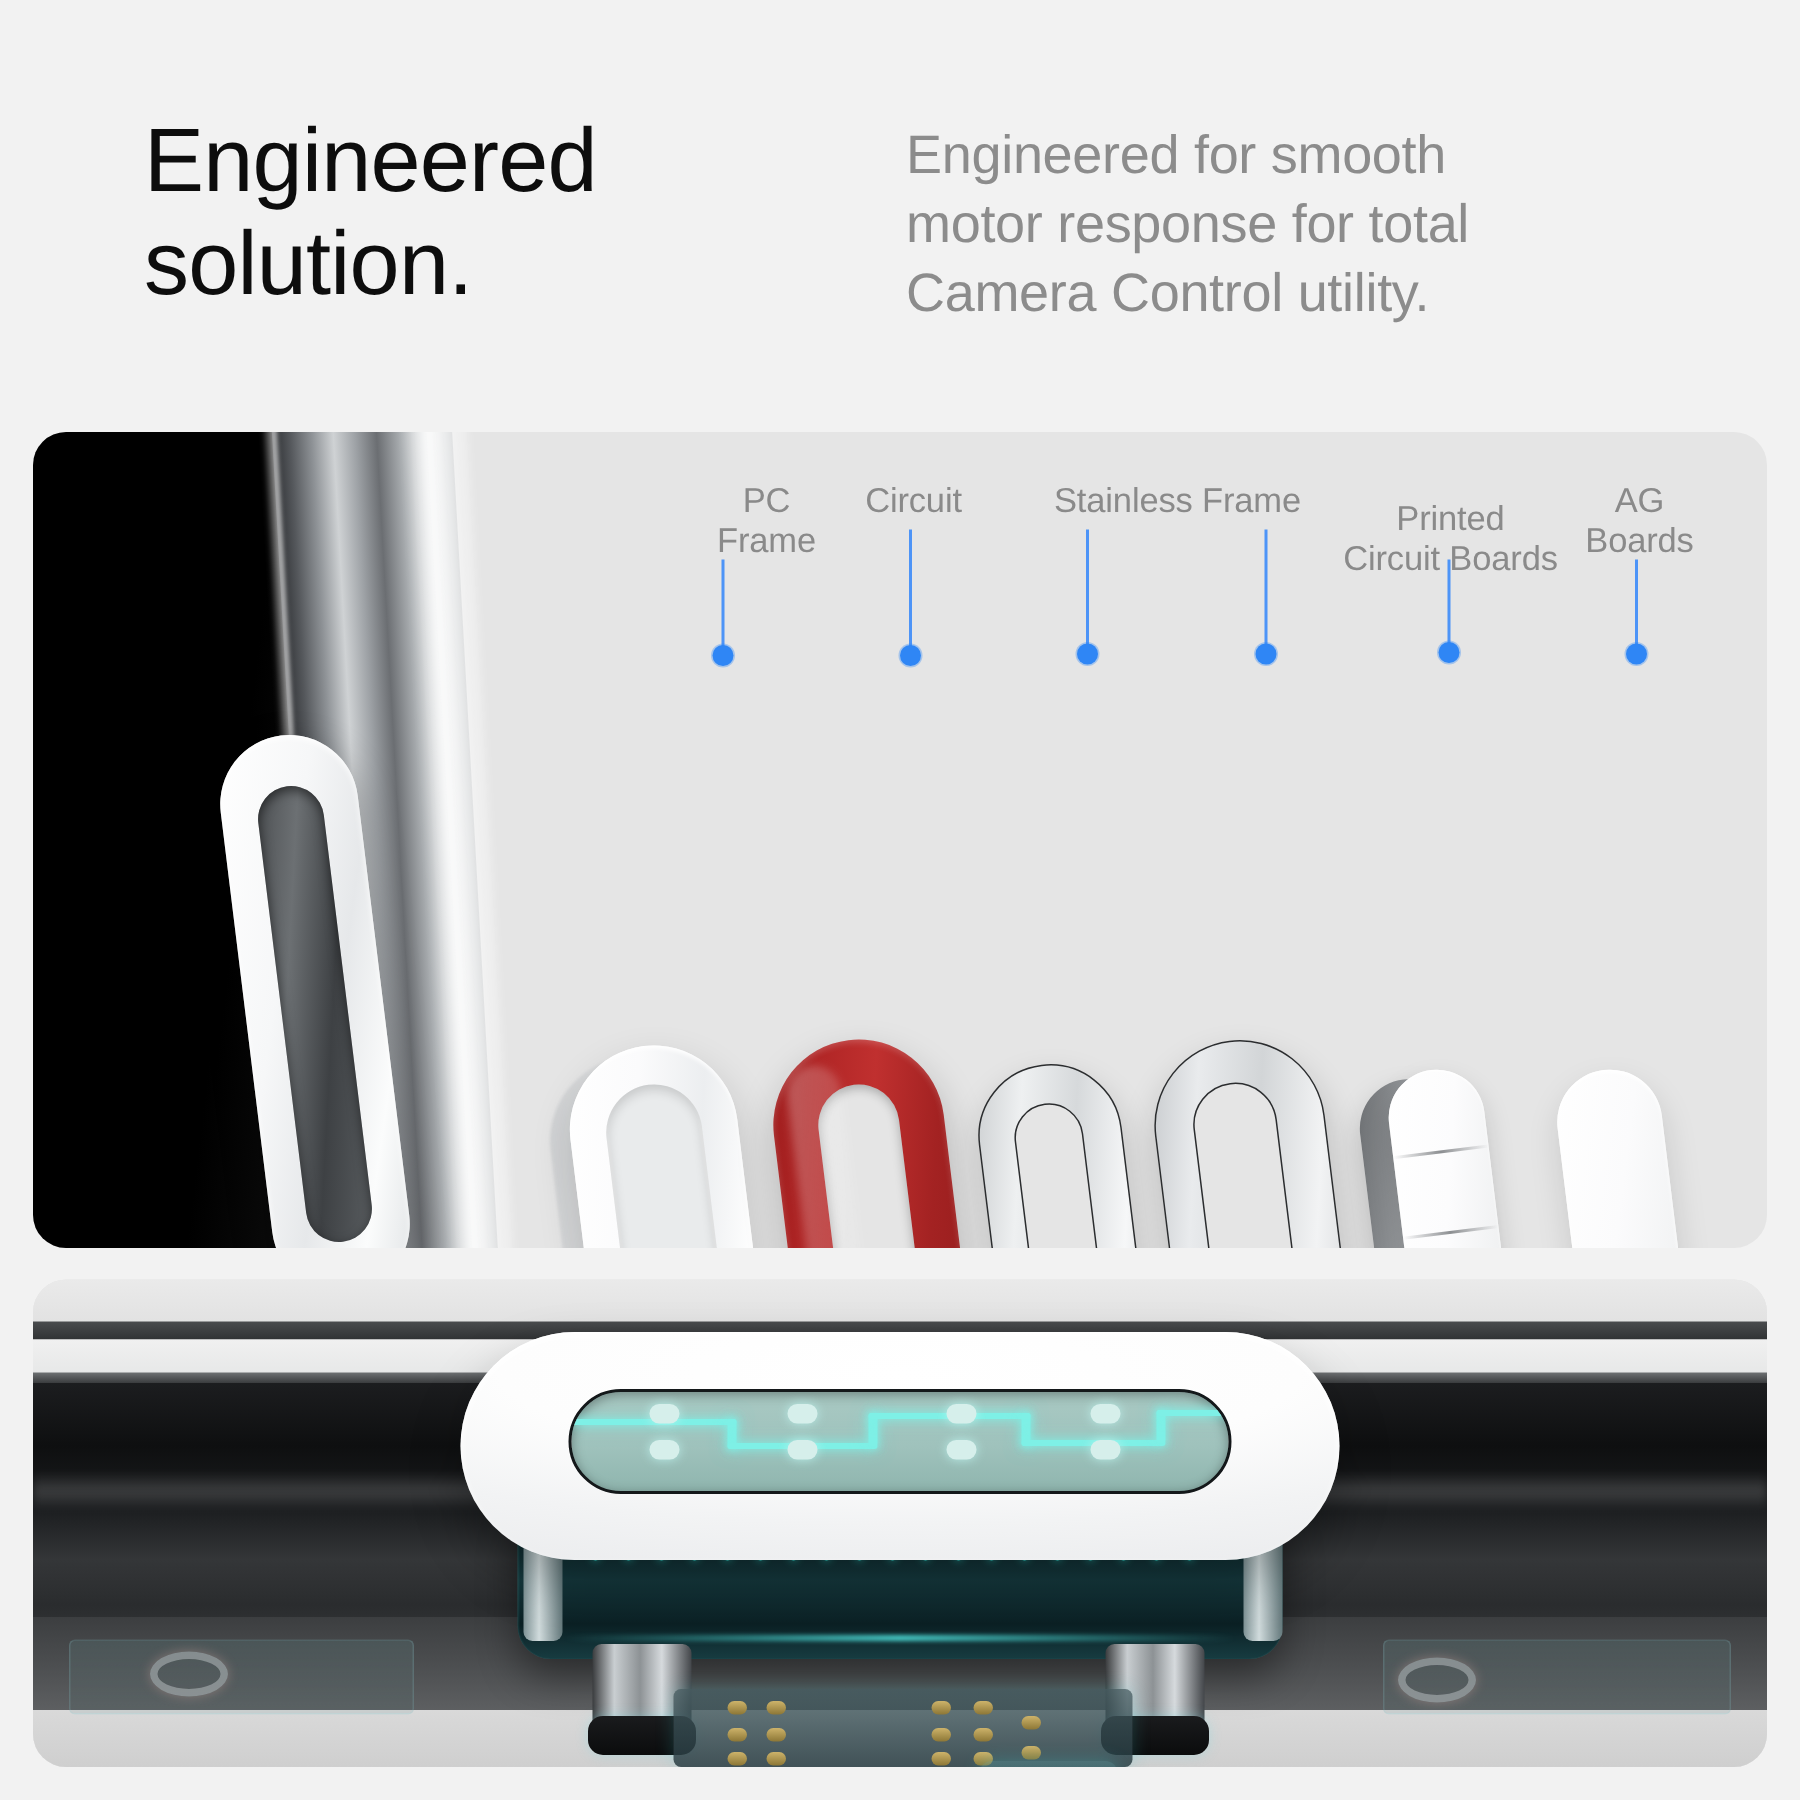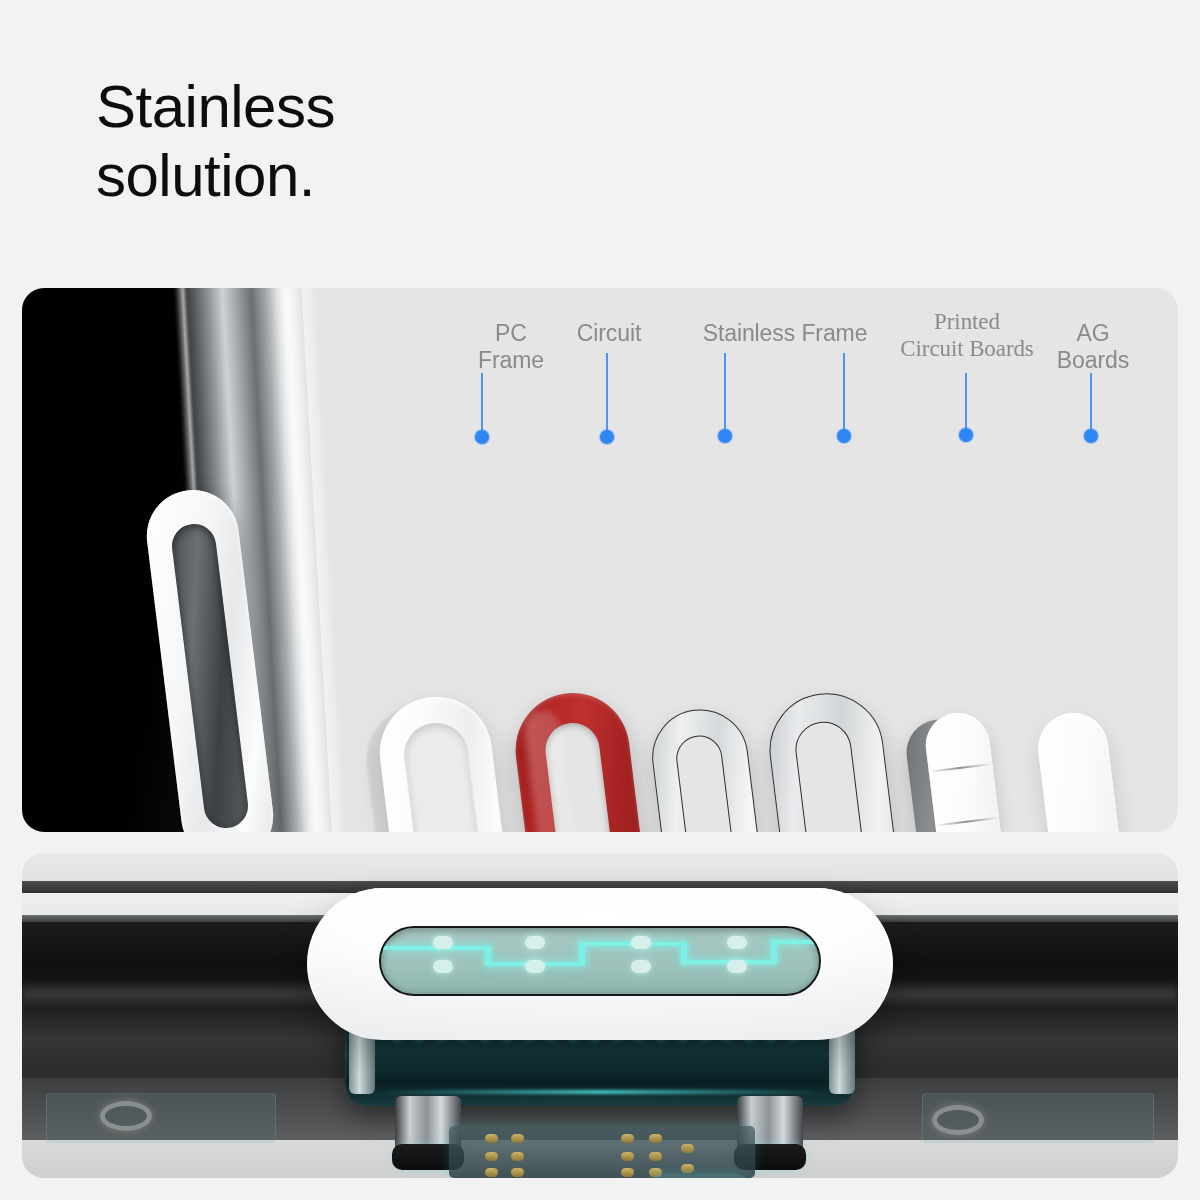--- a/index.html
+++ b/index.html
@@ -317,22 +317,25 @@
   }
   #ghost-left { left:24px;  width:230px; }
   #ghost-right{ left:900px; width:232px; }
 </style>
 </head>
 <body>
 
 <div class="page">
 
   <div class="header">
-    <div class="headline">Stainless
+    <div class="headline">Engineered
 solution.</div>
+    <div class="subhead">Engineered for smooth
+motor response for total
+Camera Control utility.</div>
   </div>
 
   <div class="panel" id="panel-exploded">
 
     <div class="phone-photo">
       <div class="phone-black"></div>
       <div class="phone-rail"></div>
       <div class="phone-rail-edge"></div>
       <div class="phone-rail-hl"></div>
       <div class="installed-ring"></div>
@@ -392,21 +395,21 @@
         </div>
         <div class="callout-label" style="left: 763px; top: 32px;">Stainless Frame</div>
         <div class="leader" style="left: 821px; top: 65px;">
           <div class="stem" style="height: 83px;"></div>
           <div class="dot" style="top: 76px;"></div>
         </div>
         <div class="leader" style="left: 943px; top: 85px;">
           <div class="stem" style="height: 62px;"></div>
           <div class="dot" style="top: 55px;"></div>
         </div>
-        <div class="callout-label" style="left: 945px; top: 20px; font-family: Liberation Serif, serif;">Printed
+        <div class="callout-label" style="left: 945px; top: 44px;">Printed
 Circuit Boards</div>
         <div class="leader" style="left: 1068px; top: 85px;">
           <div class="stem" style="height: 63px;"></div>
           <div class="dot" style="top: 56px;"></div>
         </div>
         <div class="callout-label" style="left: 1071px; top: 32px;">AG
 Boards</div>
       </div>
   </div>
 

